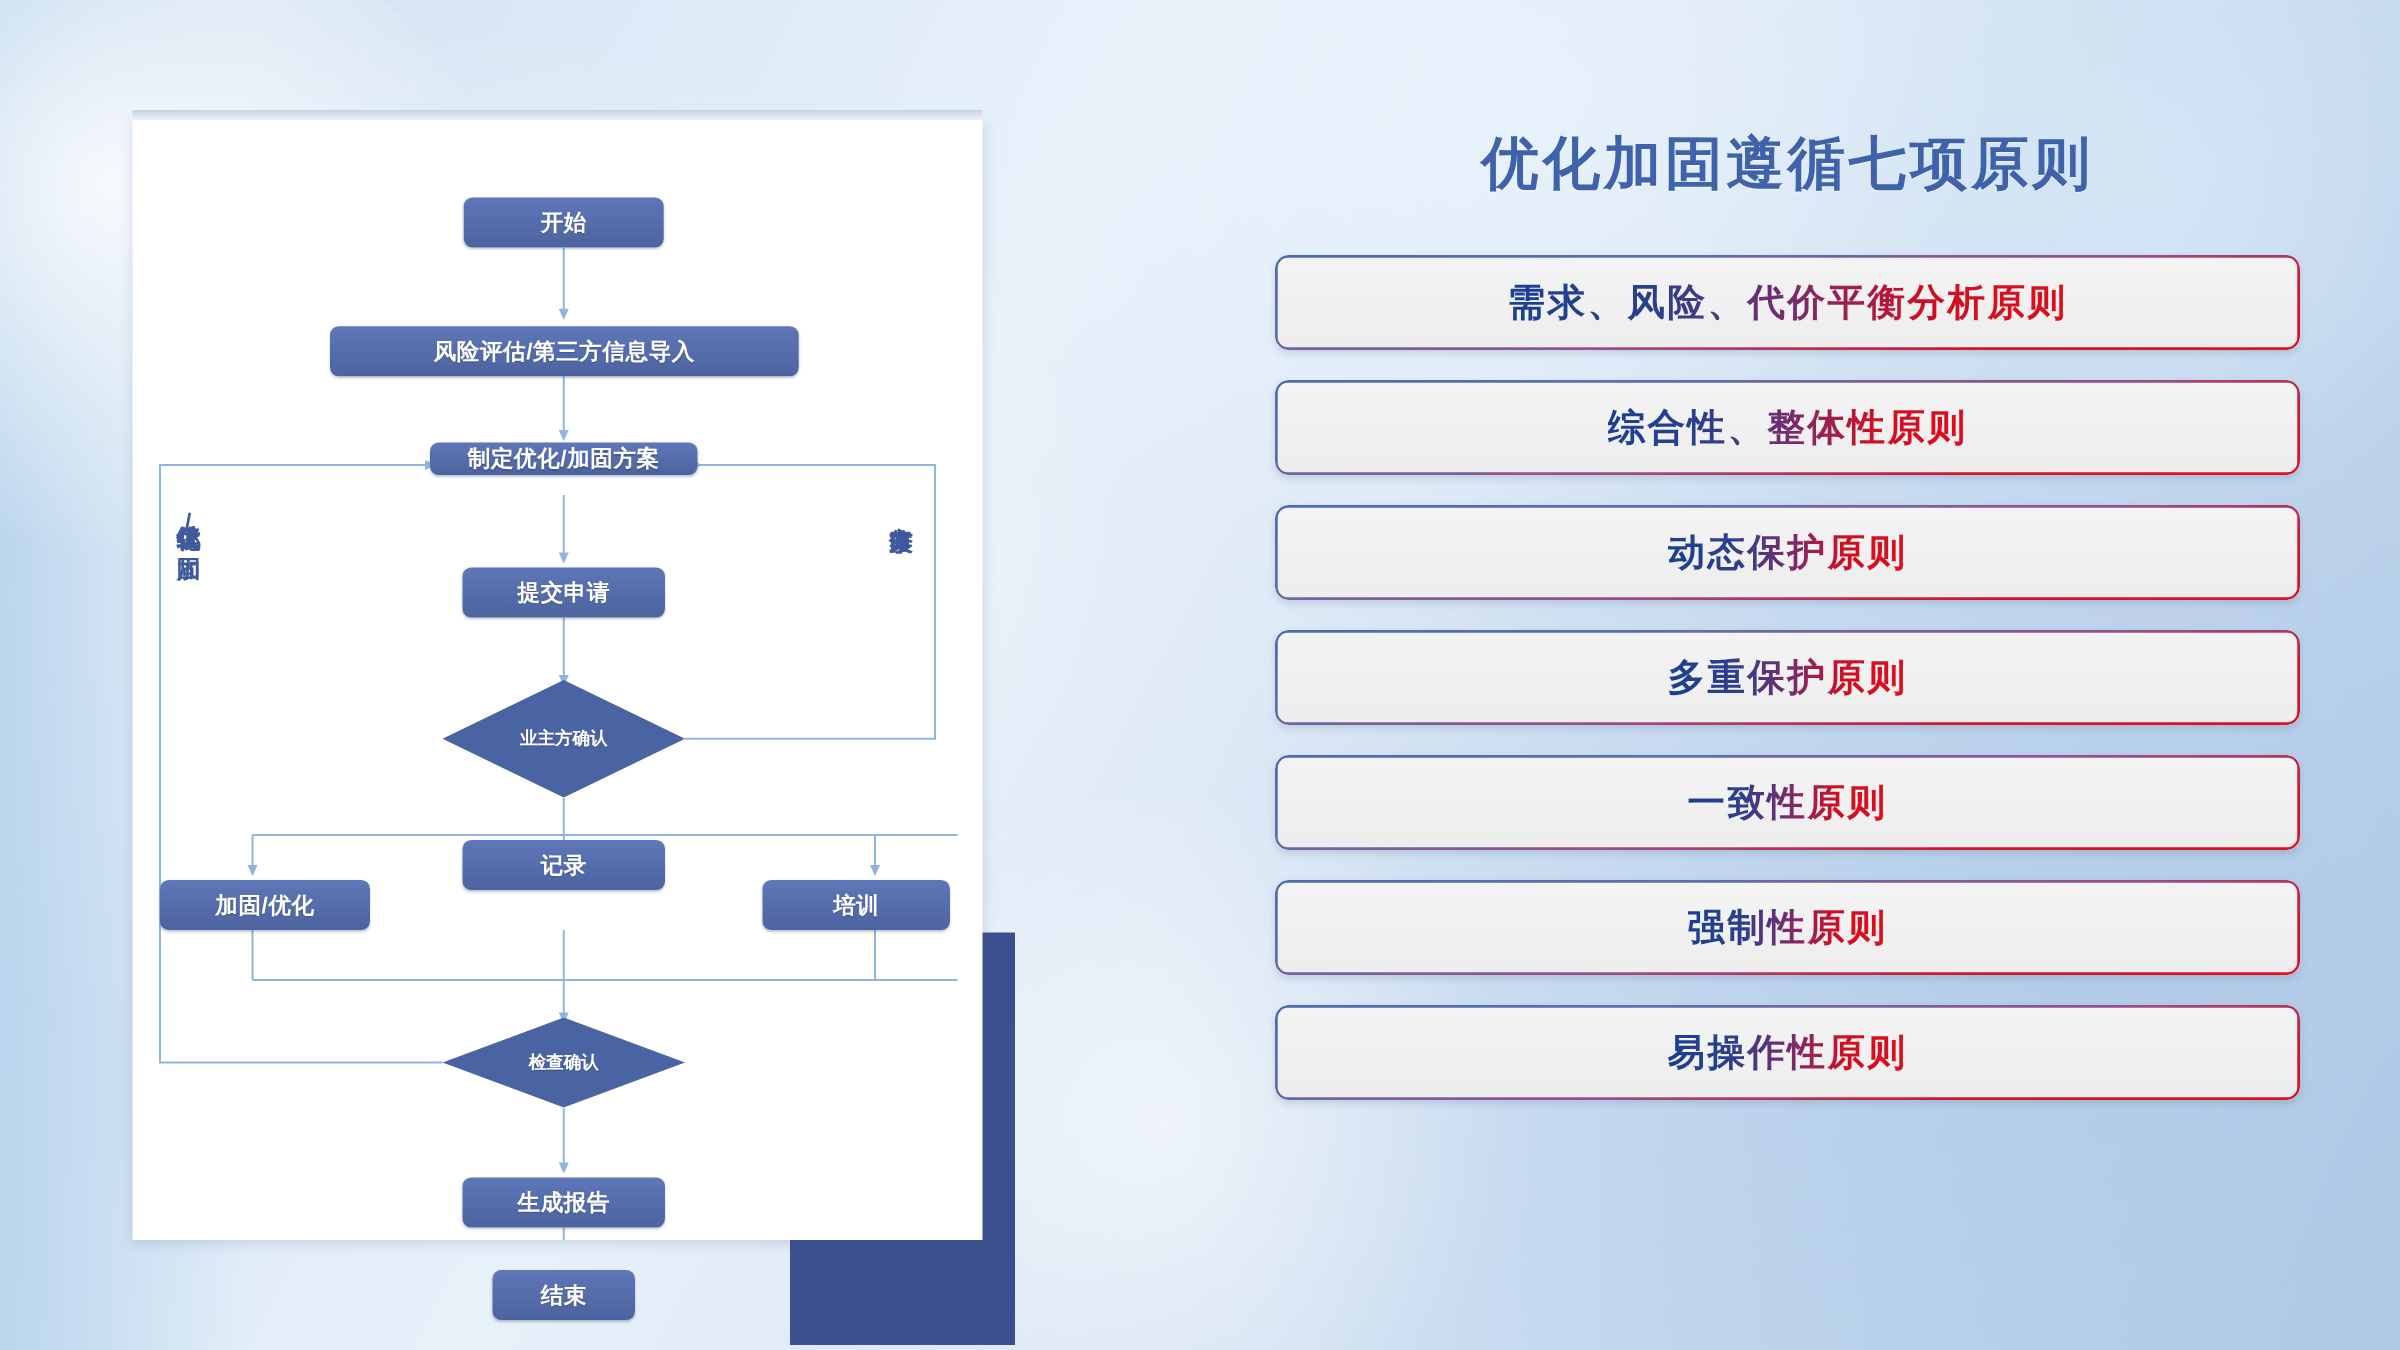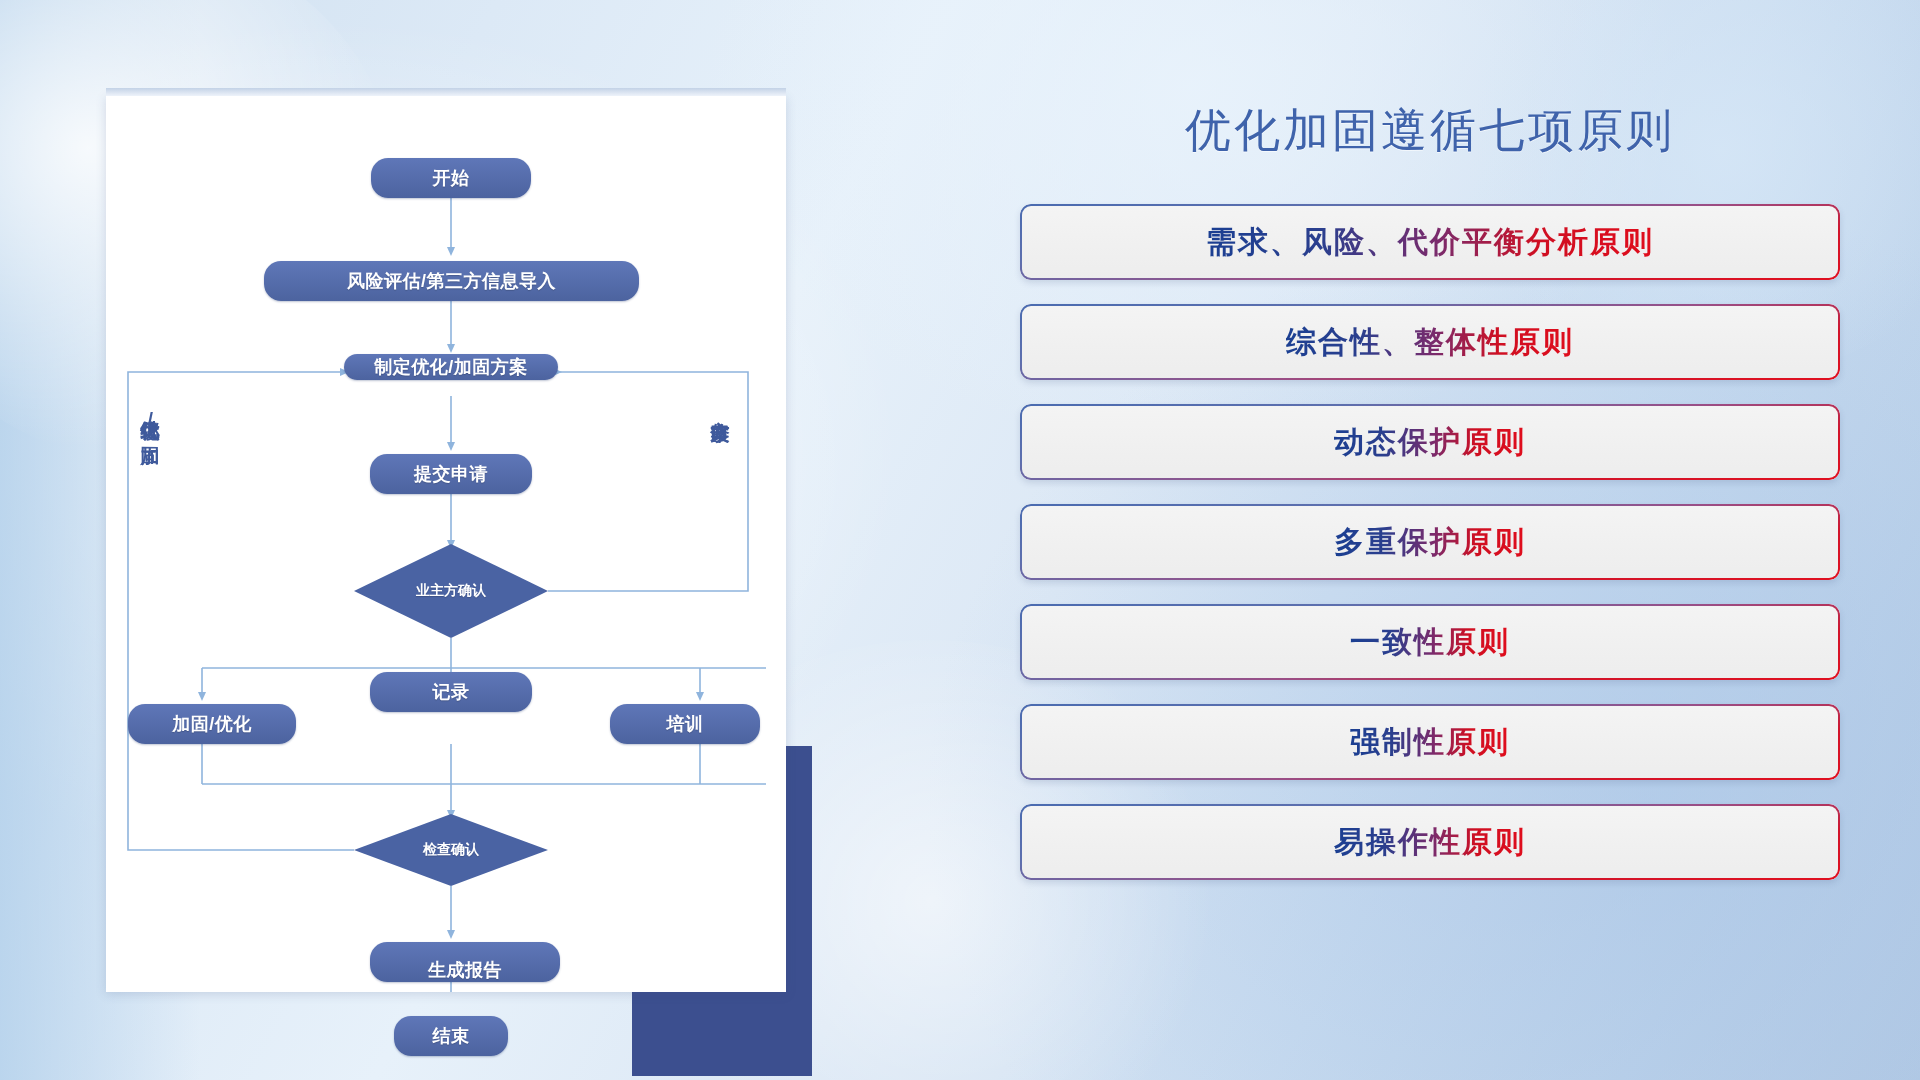--- a/index.html
+++ b/index.html
@@ -32,31 +32,31 @@
   .flow-card{position:absolute;left:0;top:0;width:680px;height:896px;background:#ffffff;
     box-shadow:0 2px 10px rgba(60,80,130,.18);}
   .flow-card::before{content:"";position:absolute;left:0;top:-8px;width:680px;height:8px;
     background:linear-gradient(180deg,#c3d2e6,#eef3fa);}
 
   svg#flow-svg{position:absolute;left:0;top:0;width:680px;height:896px;}
 
   .node{position:absolute;display:flex;align-items:center;justify-content:center;
     color:#ffffff;font-weight:bold;letter-spacing:.5px;text-align:center;
     background:linear-gradient(180deg,#5f77b8 0%,#4c639f 100%);
-    border-radius:17px;font-size:18px;text-shadow:0 1px 1px rgba(0,0,0,.18);
+    border-radius:7px;font-size:18px;text-shadow:0 1px 1px rgba(0,0,0,.18);
     box-shadow:0 1px 2px rgba(40,60,110,.3);}
   .diamond{position:absolute;display:flex;align-items:center;justify-content:center;
     color:#fff;font-weight:bold;font-size:14px;text-shadow:0 1px 1px rgba(0,0,0,.18);
     background:#4a63a3;clip-path:polygon(50% 0%,100% 50%,50% 100%,0% 50%);}
   .vlabel{position:absolute;color:#3f5a9c;font-weight:bold;font-size:19px;line-height:1.05;
     writing-mode:vertical-rl;text-orientation:upright;letter-spacing:1px;}
 
   
   #right-panel{position:absolute;left:1020px;top:100px;width:820px;}
-  #panel-title{font-size:46px;font-weight:normal;color:#3f63ab;letter-spacing:3px;
+  #panel-title{font-size:46px;font-weight:bold;color:#3f63ab;letter-spacing:3px;
     text-align:center;margin:0 0 42px 0;text-shadow:0 1px 0 rgba(255,255,255,.6);}
   .principle{position:relative;height:76px;margin-bottom:24px;border-radius:11px;
     background:linear-gradient(180deg,#f4f4f4 0%,#f0f0f0 55%,#ededed 100%);
     display:flex;align-items:center;justify-content:center;
     box-shadow:0 3px 6px rgba(70,95,140,.18);}
   .principle::after{content:"";position:absolute;inset:0;border-radius:11px;padding:2px;
     background:linear-gradient(170deg,#4a6bb0 0%,#5d6fae 26%,#9a4e86 55%,#d2142a 78%,#e01020 100%);
     -webkit-mask:linear-gradient(#000 0 0) content-box,linear-gradient(#000 0 0);
     -webkit-mask-composite:xor;mask:linear-gradient(#000 0 0) content-box,linear-gradient(#000 0 0);
     mask-composite:exclude;pointer-events:none;}
@@ -146,21 +146,21 @@
     <span>记录</span>
   </div>
   <div class="node" style="left:504px;top:608px;width:150px;height:40px;">
     <span>培训</span>
   </div>
 
   <div class="diamond" style="left:248px;top:718px;width:194px;height:72px;">
     <span>检查确认</span>
   </div>
 
-  <div class="node" style="left:264px;top:846px;width:190px;height:40px;align-items:flex-end;">
+  <div class="node" style="left:264px;top:846px;width:162px;height:40px;">
     <span>生成报告</span>
   </div>
 
   <div class="node" style="left:288px;top:920px;width:114px;height:40px;">
     <span>结束</span>
   </div>
 
   <div class="vlabel" style="left:34px;top:308px;height:180px;">继续优化/加固</div>
   <div class="vlabel" style="left:604px;top:310px;height:150px;">方案修改</div>
 </div>

